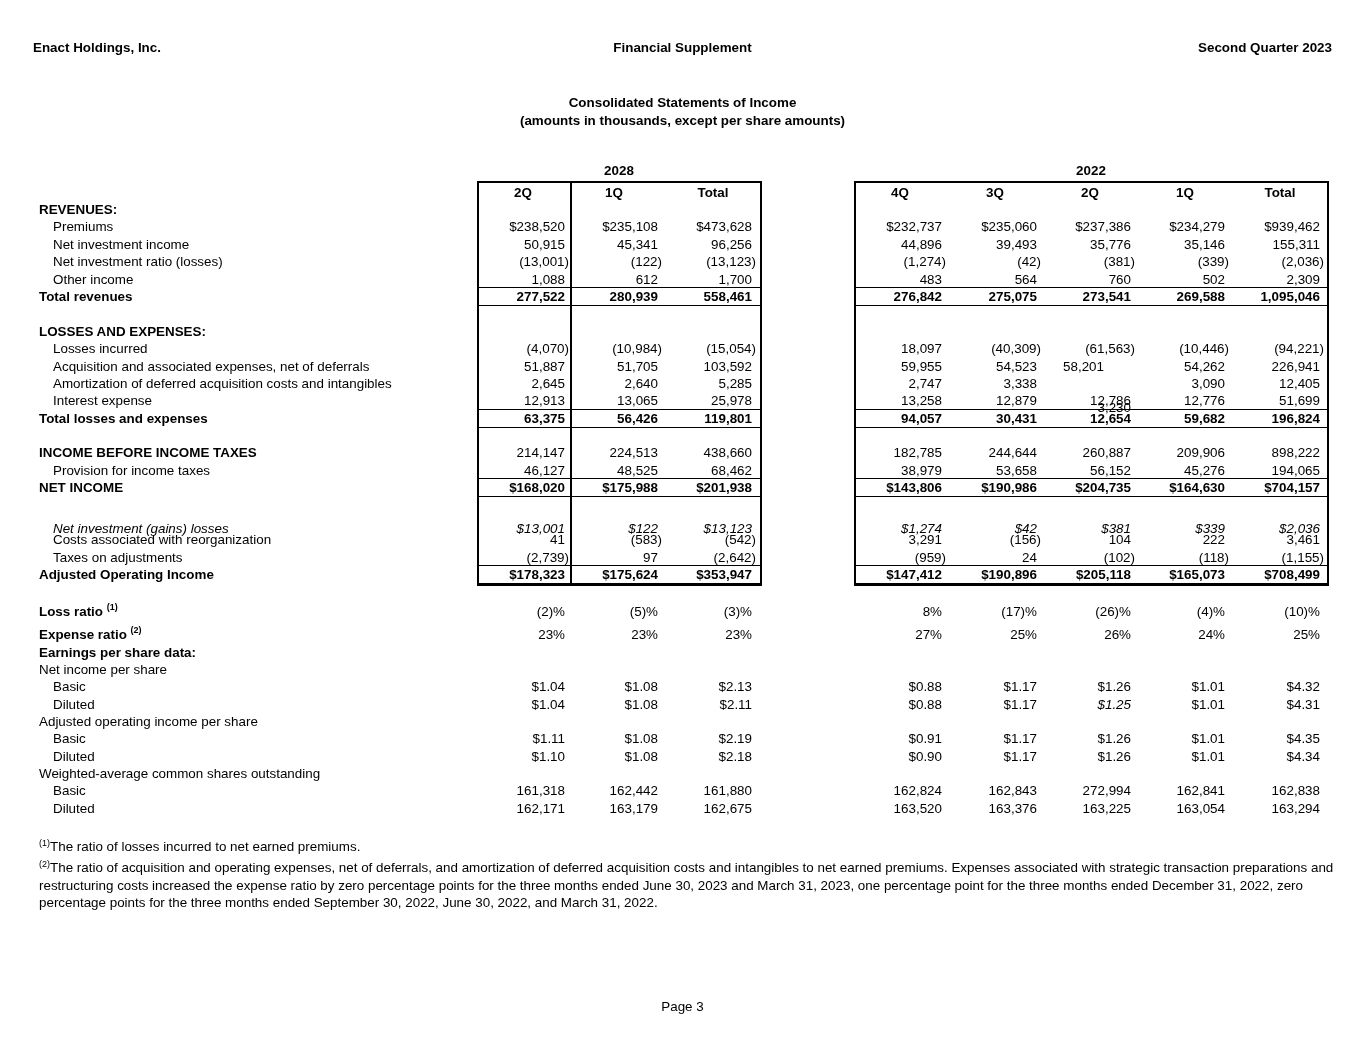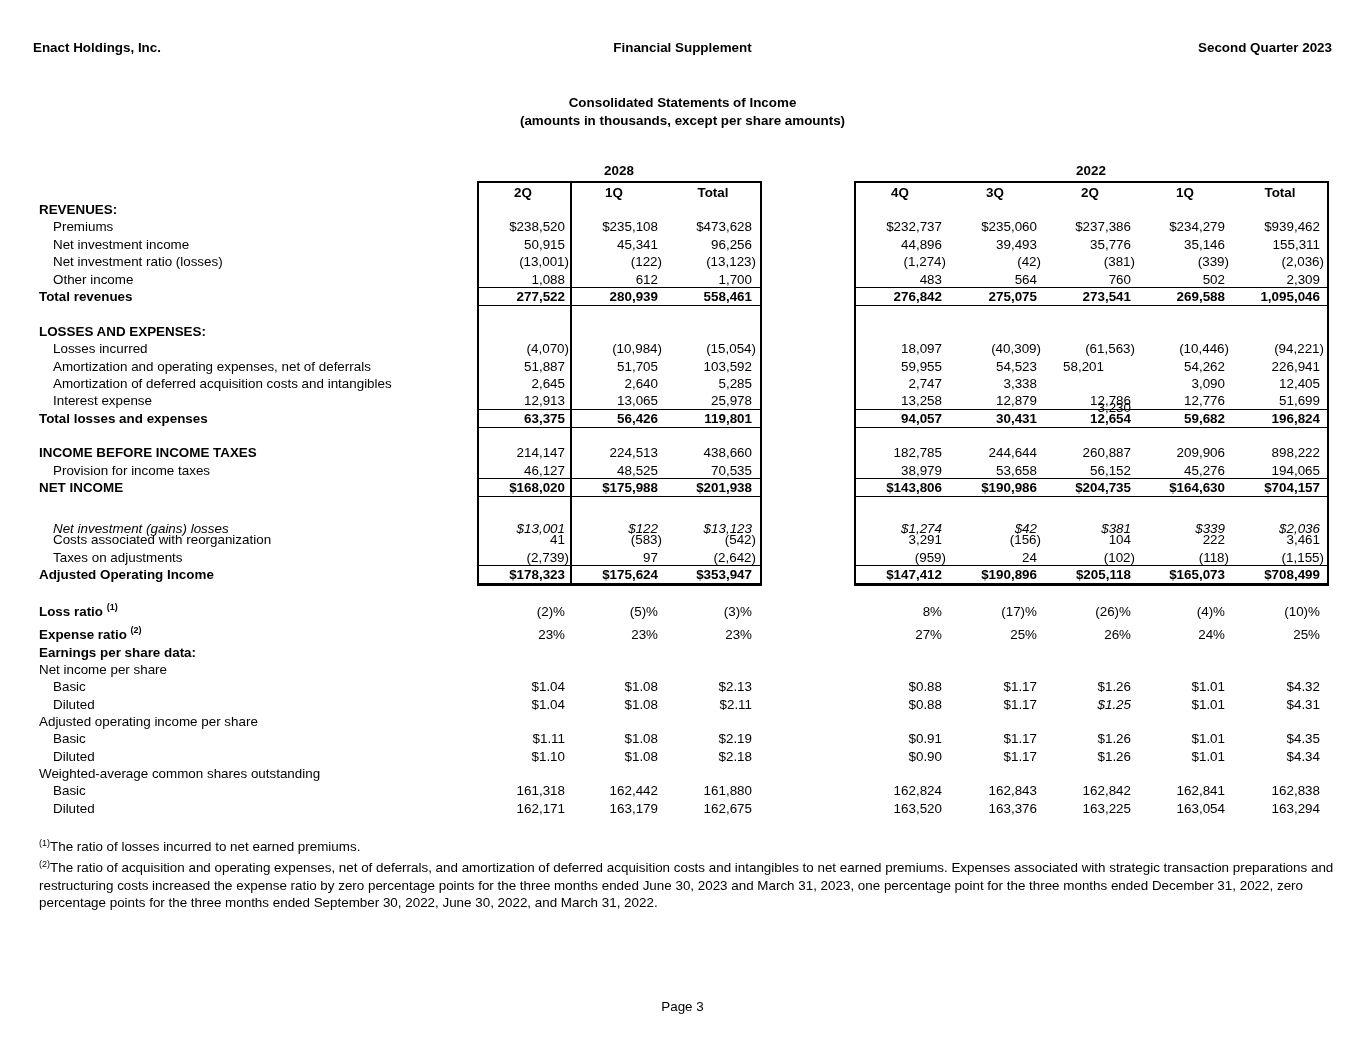--- a/index.html
+++ b/index.html
@@ -133,21 +133,21 @@
       <div class="cell" style="left: 479px; width: 90px;">(4,070)</div>
       <div class="cell" style="left: 572px; width: 90px;">(10,984)</div>
       <div class="cell" style="left: 666px; width: 90px;">(15,054)</div>
       <div class="cell" style="left: 852px; width: 90px;">18,097</div>
       <div class="cell" style="left: 951px; width: 90px;">(40,309)</div>
       <div class="cell" style="left: 1045px; width: 90px;">(61,563)</div>
       <div class="cell" style="left: 1139px; width: 90px;">(10,446)</div>
       <div class="cell" style="left: 1234px; width: 90px;">(94,221)</div>
     </div>
     <div class="row" style="top: 358px;">
-      <div class="lbl ind"><span>Amortization and operating expenses, net of deferrals</span></div>
+      <div class="lbl ind"><span>Acquisition and associated expenses, net of deferrals</span></div>
       <div class="cell" style="left: 475px; width: 90px;">51,887</div>
       <div class="cell" style="left: 568px; width: 90px;">51,705</div>
       <div class="cell" style="left: 662px; width: 90px;">103,592</div>
       <div class="cell" style="left: 852px; width: 90px;">59,955</div>
       <div class="cell" style="left: 947px; width: 90px;">54,523</div>
       <div class="cell" style="left: 1014px; width: 90px;">58,201</div>
       <div class="cell" style="left: 1135px; width: 90px;">54,262</div>
       <div class="cell" style="left: 1230px; width: 90px;">226,941</div>
     </div>
     <div class="row" style="top: 375px;">
@@ -191,21 +191,21 @@
       <div class="cell" style="left: 852px; width: 90px;">182,785</div>
       <div class="cell" style="left: 947px; width: 90px;">244,644</div>
       <div class="cell" style="left: 1041px; width: 90px;">260,887</div>
       <div class="cell" style="left: 1135px; width: 90px;">209,906</div>
       <div class="cell" style="left: 1230px; width: 90px;">898,222</div>
     </div>
     <div class="row" style="top: 462px;">
       <div class="lbl ind"><span>Provision for income taxes</span></div>
       <div class="cell" style="left: 475px; width: 90px;">46,127</div>
       <div class="cell" style="left: 568px; width: 90px;">48,525</div>
-      <div class="cell" style="left: 662px; width: 90px;">70,535</div>
+      <div class="cell" style="left: 662px; width: 90px;">68,462</div>
       <div class="cell" style="left: 852px; width: 90px;">38,979</div>
       <div class="cell" style="left: 947px; width: 90px;">53,658</div>
       <div class="cell" style="left: 1041px; width: 90px;">56,152</div>
       <div class="cell" style="left: 1135px; width: 90px;">45,276</div>
       <div class="cell" style="left: 1230px; width: 90px;">194,065</div>
     </div>
     <div class="row b" style="top: 479px;">
       <div class="lbl b"><span>NET INCOME</span></div>
       <div class="cell" style="left: 475px; width: 90px;">$168,020</div>
       <div class="cell" style="left: 568px; width: 90px;">$175,988</div>
@@ -338,21 +338,21 @@
     <div class="row" style="top: 765px;">
       <div class="lbl"><span>Weighted-average common shares outstanding</span></div>
     </div>
     <div class="row" style="top: 782px;">
       <div class="lbl ind"><span>Basic</span></div>
       <div class="cell" style="left: 475px; width: 90px;">161,318</div>
       <div class="cell" style="left: 568px; width: 90px;">162,442</div>
       <div class="cell" style="left: 662px; width: 90px;">161,880</div>
       <div class="cell" style="left: 852px; width: 90px;">162,824</div>
       <div class="cell" style="left: 947px; width: 90px;">162,843</div>
-      <div class="cell" style="left: 1041px; width: 90px;">162,842</div>
+      <div class="cell" style="left: 1041px; width: 90px;">272,994</div>
       <div class="cell" style="left: 1135px; width: 90px;">162,841</div>
       <div class="cell" style="left: 1230px; width: 90px;">162,838</div>
     </div>
     <div class="row" style="top: 800px;">
       <div class="lbl ind"><span>Diluted</span></div>
       <div class="cell" style="left: 475px; width: 90px;">162,171</div>
       <div class="cell" style="left: 568px; width: 90px;">163,179</div>
       <div class="cell" style="left: 662px; width: 90px;">162,675</div>
       <div class="cell" style="left: 852px; width: 90px;">163,520</div>
       <div class="cell" style="left: 947px; width: 90px;">163,376</div>

